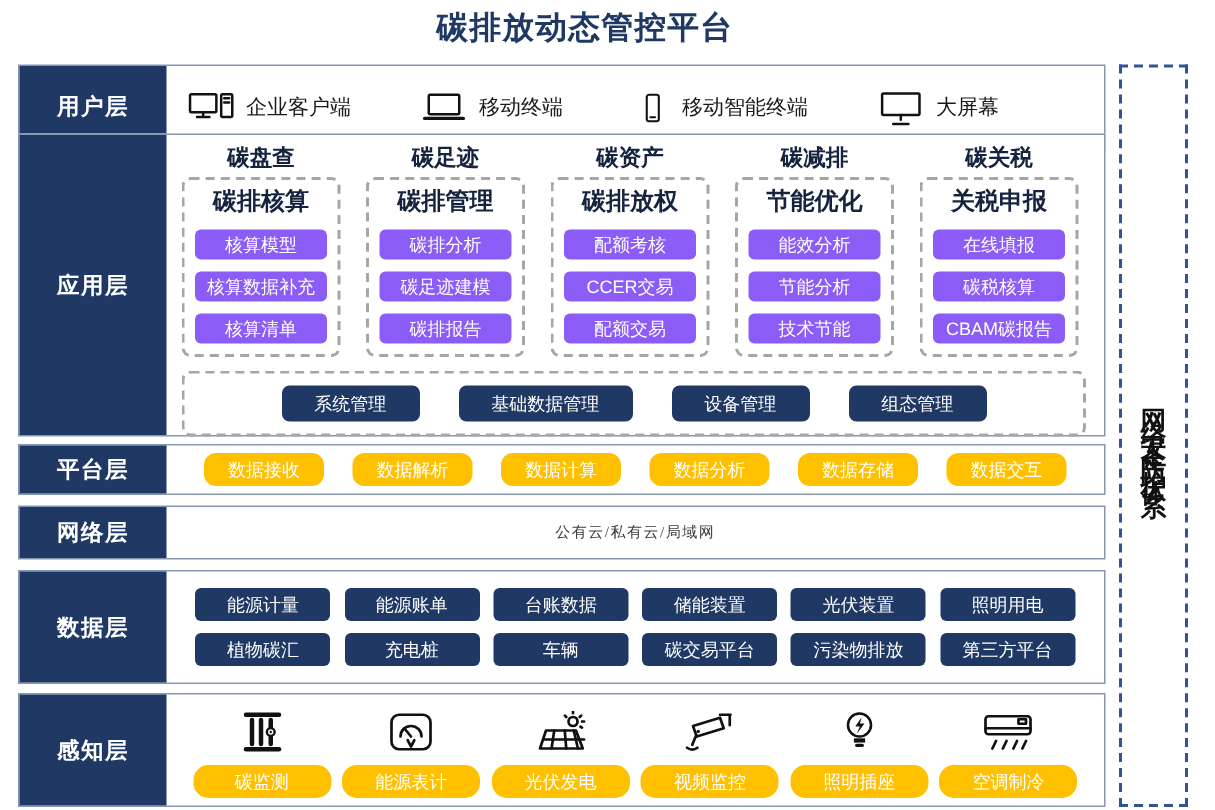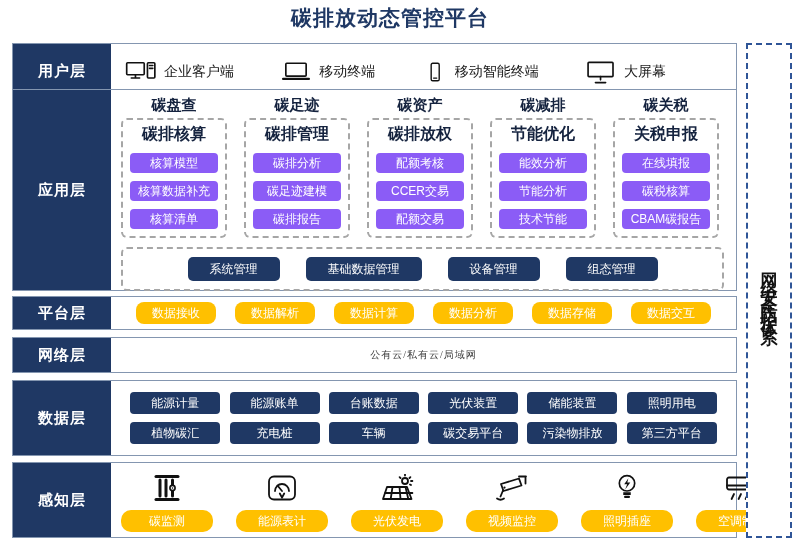--- a/index.html
+++ b/index.html
@@ -45,21 +45,21 @@
   .network-text { height:100%; display:flex; align-items:center; justify-content:center;
     font-size:10px; color:#3b3b3b; letter-spacing:1px;font-family:Liberation Serif, serif; }
 
   
   .data-rows { height:100%; display:flex; flex-direction:column; justify-content:space-evenly; padding:4px 10px; }
   .data-row { display:flex; justify-content:space-evenly; }
   .chip-data { background:#1F3864; color:#fff; font-size:12px; border-radius:4px;
     height:22px; line-height:22px; width:90px; text-align:center; }
 
   
-  .sense-items { height:100%; display:flex; align-items:center; justify-content:space-evenly; padding:0 10px;gap:23px; }
+  .sense-items { height:100%; display:flex; align-items:center; justify-content:space-evenly; padding:0 10px; }
   .sense-item { display:flex; flex-direction:column; align-items:center; }
   .sicon { height:36px; display:flex; align-items:flex-end; justify-content:center; margin-bottom:6px; }
   .chip-sense { background:#FFC000; color:#fff; font-size:12px; border-radius:10px;
     height:22px; line-height:22px; width:92px; text-align:center; }
 
   
   .security-box { position:absolute; left:746px; top:43px; width:46px; height:495px;
     border:2px dashed #2F5597; display:flex; align-items:center; justify-content:center; background:#fff; }
   .v-text { writing-mode:vertical-rl; text-orientation:upright; font-size:17px; font-weight:bold;
     color:#111; letter-spacing:8px; }
@@ -201,22 +201,22 @@
   </div>
 
   <div class="layer" style="top:380px; height:76px;">
     <div class="layer-label">数据层</div>
     <div class="layer-content">
       <div class="data-rows">
         <div class="data-row">
           <div class="chip-data">能源计量</div>
           <div class="chip-data">能源账单</div>
           <div class="chip-data">台账数据</div>
+          <div class="chip-data">储能装置</div>
           <div class="chip-data">光伏装置</div>
-          <div class="chip-data">储能装置</div>
           <div class="chip-data">照明用电</div>
         </div>
         <div class="data-row">
           <div class="chip-data">植物碳汇</div>
           <div class="chip-data">充电桩</div>
           <div class="chip-data">车辆</div>
           <div class="chip-data">碳交易平台</div>
           <div class="chip-data">污染物排放</div>
           <div class="chip-data">第三方平台</div>
         </div>

